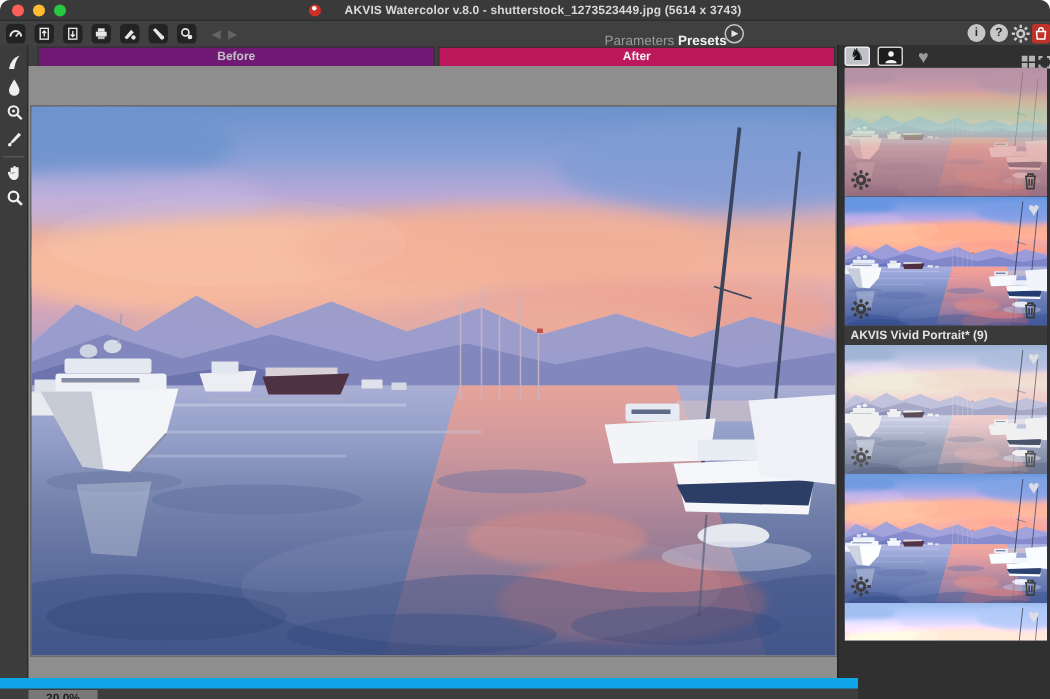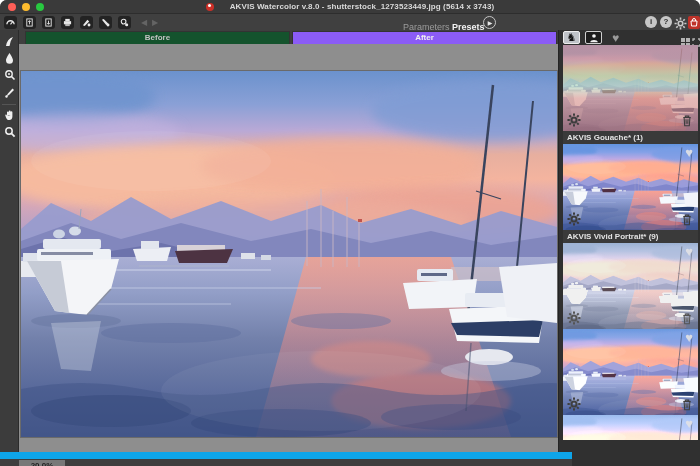--- a/index.html
+++ b/index.html
@@ -35,22 +35,22 @@
   
   .tools{position:absolute;left:0;top:30px;width:19px;height:422px;background:#3c3c3c;
          border-right:1px solid #2b2b2b;box-sizing:border-box;}
   .tool{position:absolute;left:3px;width:13px;height:13px;display:flex;align-items:center;justify-content:center;}
   .tool-sep{position:absolute;left:2px;width:14px;border-top:1px solid #555;}
   
   .tabrow{position:absolute;left:19px;top:30px;width:539px;height:14px;background:#3f3f3f;
           display:flex;gap:2px;padding:1px 1px 0 6px;box-sizing:border-box;}
   .vtab{flex:1;font-size:8px;font-weight:bold;text-align:center;line-height:12px;
         border:1px solid #333;border-bottom:none;box-sizing:border-box;}
-  .vtab.before{background:#14532d;color:#c2c2c2;}
-  .vtab.after{background:#8b5cf6;color:#efefef;}
+  .vtab.before{background:#701a75;color:#c2c2c2;}
+  .vtab.after{background:#be185d;color:#efefef;}
   
   .canvas{position:absolute;left:19px;top:44px;width:539px;height:408px;background:#8e8e8e;}
   .artwork{position:absolute;left:2px;top:27px;width:536px;height:366px;
            box-shadow:0 0 0 1px rgba(40,40,40,.35);}
   .artwork svg{display:block;}
   
   .presets{position:absolute;left:558px;top:30px;width:142px;height:436px;background:#303030;
            border-left:1px solid #242424;box-sizing:border-box;}
   .p-head{position:absolute;left:0;top:0;width:100%;height:15px;}
   .p-btn{position:absolute;top:1px;width:17px;height:13px;border-radius:2px;display:flex;
@@ -384,21 +384,20 @@
           <span class="ttrash">
             <svg width="12" height="13" viewBox="0 0 12 13" fill="none" stroke="#3d3d3d" stroke-width="1.1">
                 <path d="M2.3,3.5 h7.4"></path>
                 <path d="M4.3,3.3 v-1.2 h3.4 v1.2"></path>
                 <path d="M3.1,3.7 l0.6,8 h4.6 l0.6,-8"></path>
                 <line x1="5" y1="5.3" x2="5.2" y2="9.8"></line>
                 <line x1="7" y1="5.3" x2="6.8" y2="9.8"></line>
               </svg>
           </span>
         </div>
-        <div class="tlabel">AKVIS Gouache* (1)</div>
       </div>
 
       <div class="block">
         <div class="timg f-vivid1">
           <svg width="135" height="92" viewBox="0 0 536 366" preserveAspectRatio="xMidYMid slice">
               <use href="#scene"></use>
             </svg>
           <span class="heart">♥</span>
           <span class="tgear">
             <svg width="14" height="14" viewBox="0 0 12 12">

